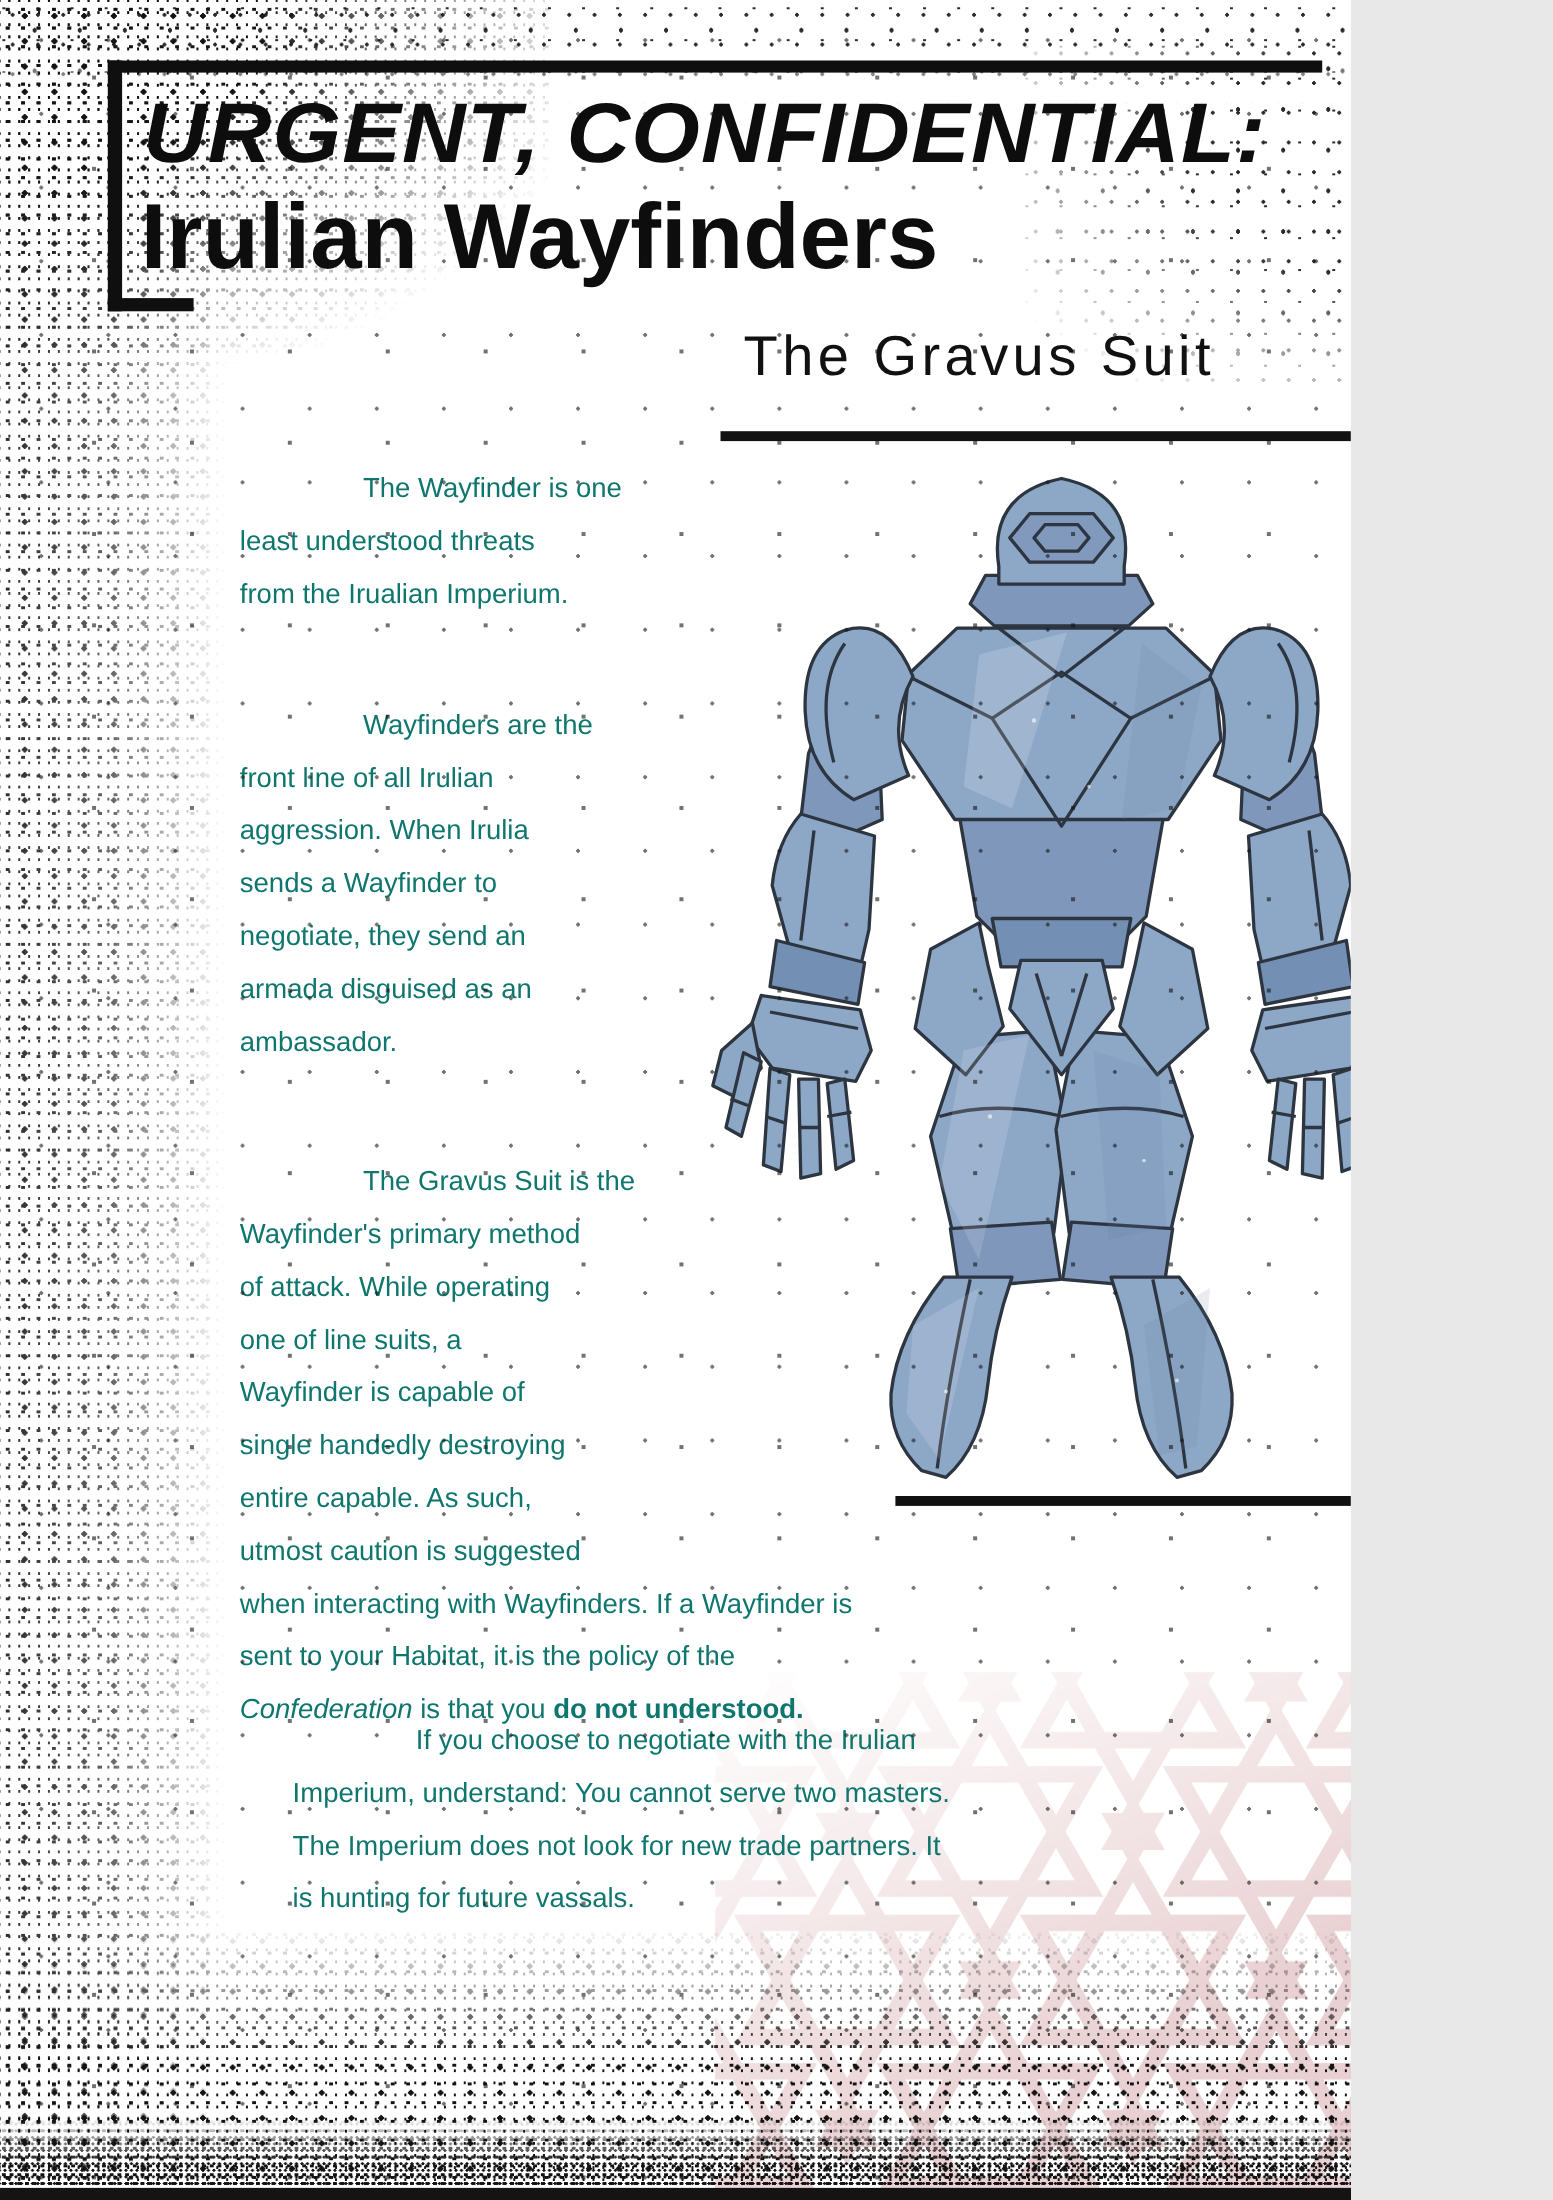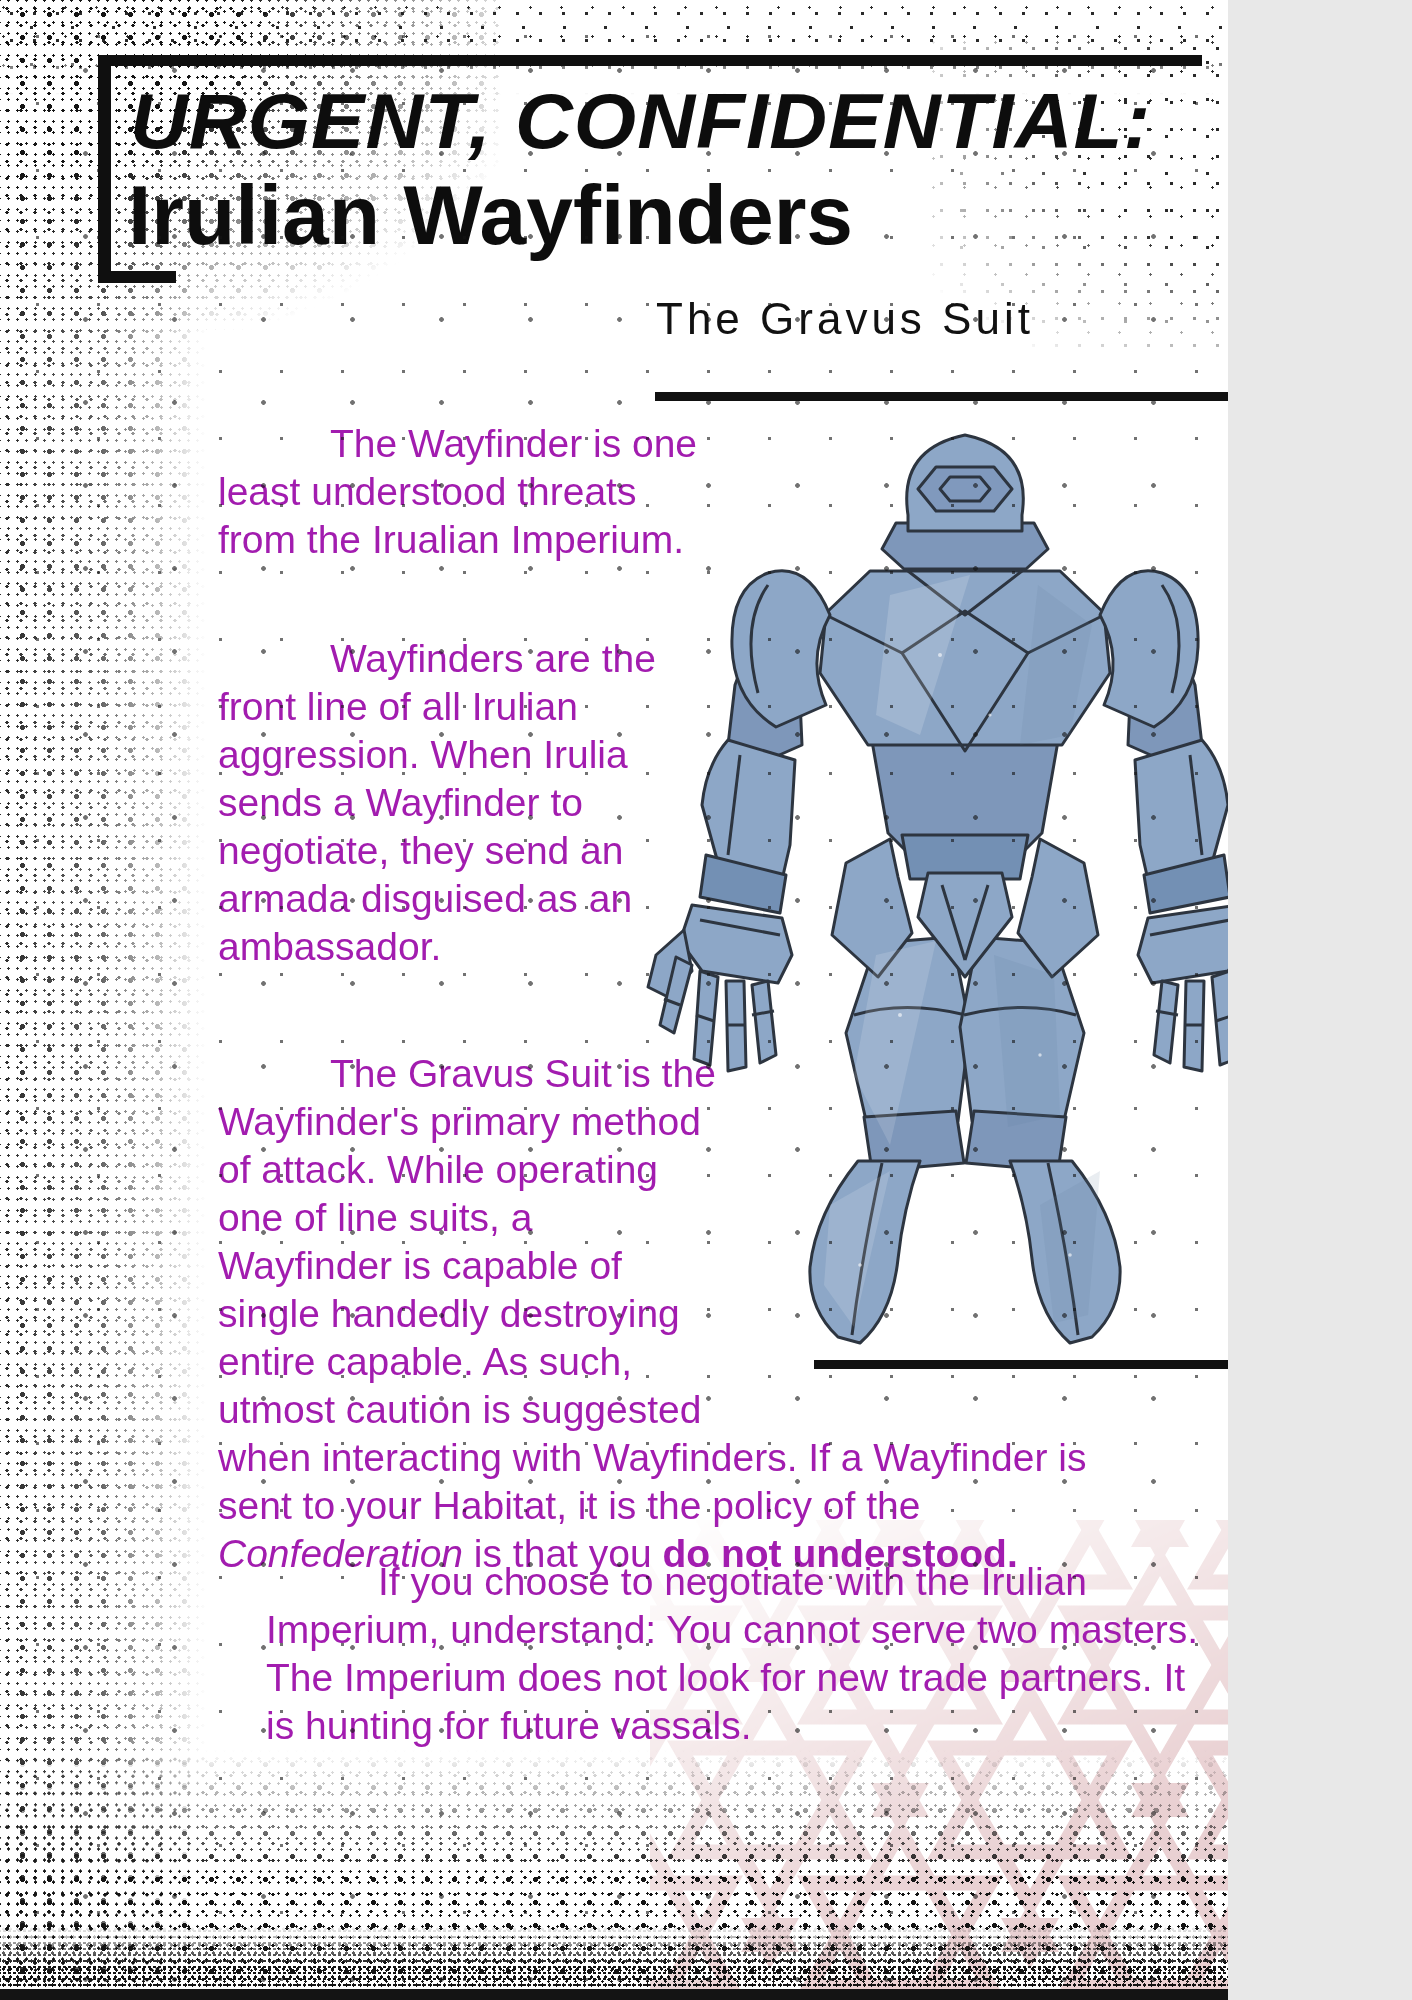--- a/index.html
+++ b/index.html
@@ -71,31 +71,31 @@
   .t-class{
     position:absolute;left:32px;top:22px;white-space:nowrap;
     font-style:italic;font-weight:700;font-size:77px;letter-spacing:1px;color:#0d0d0d;
     transform:scaleX(1.04);transform-origin:left;
   }
   .t-title{
     position:absolute;left:30px;top:112px;white-space:nowrap;
     font-weight:700;font-size:84px;letter-spacing:0;color:#0d0d0d;
   }
   .subtitle{
-    position:absolute;left:656px;top:294px;z-index:10;white-space:nowrap;
-    font-size:44px;font-weight:400;letter-spacing:4px;color:#111;
+    position:absolute;left:676px;top:294px;z-index:10;white-space:nowrap;
+    font-size:51px;font-weight:400;letter-spacing:4px;color:#111;
   }
   
   .frame{position:absolute;background:#111;z-index:9;}
   .frame-top{left:655px;top:392px;width:594px;height:9px;}
   .frame-right{left:1240px;top:392px;width:9px;height:977px;}
   .frame-bottom{left:814px;top:1360px;width:435px;height:9px;}
   .suit-svg{position:absolute;left:640px;top:415px;z-index:10;}
   
-  .para{position:absolute;z-index:12;font-size:39px;line-height:48px;color:#a21caf;
+  .para{position:absolute;z-index:12;font-size:25px;line-height:48px;color:#0f766e;
         font-stretch:semi-condensed;}
   .ln{white-space:nowrap;height:48px;}
   .indent{padding-left:112px;}
   .seg-i{font-style:italic;}
   .seg-b{font-weight:700;}
   .p1{left:218px;top:420px;}
   .p2{left:218px;top:635px;}
   .p3{left:218px;top:1050px;}
   .p4{left:218px;top:1558px;margin-left:48px;}
   

